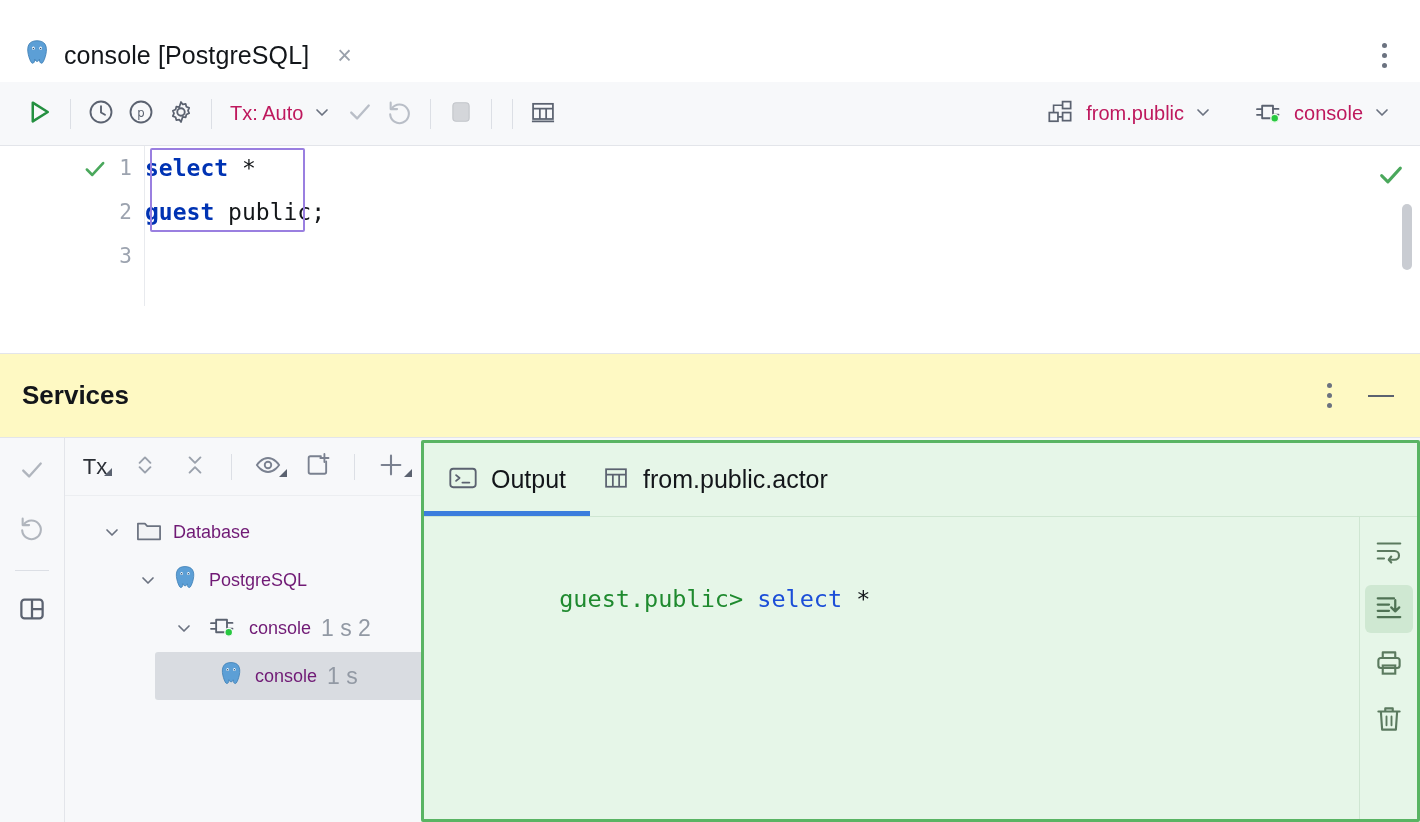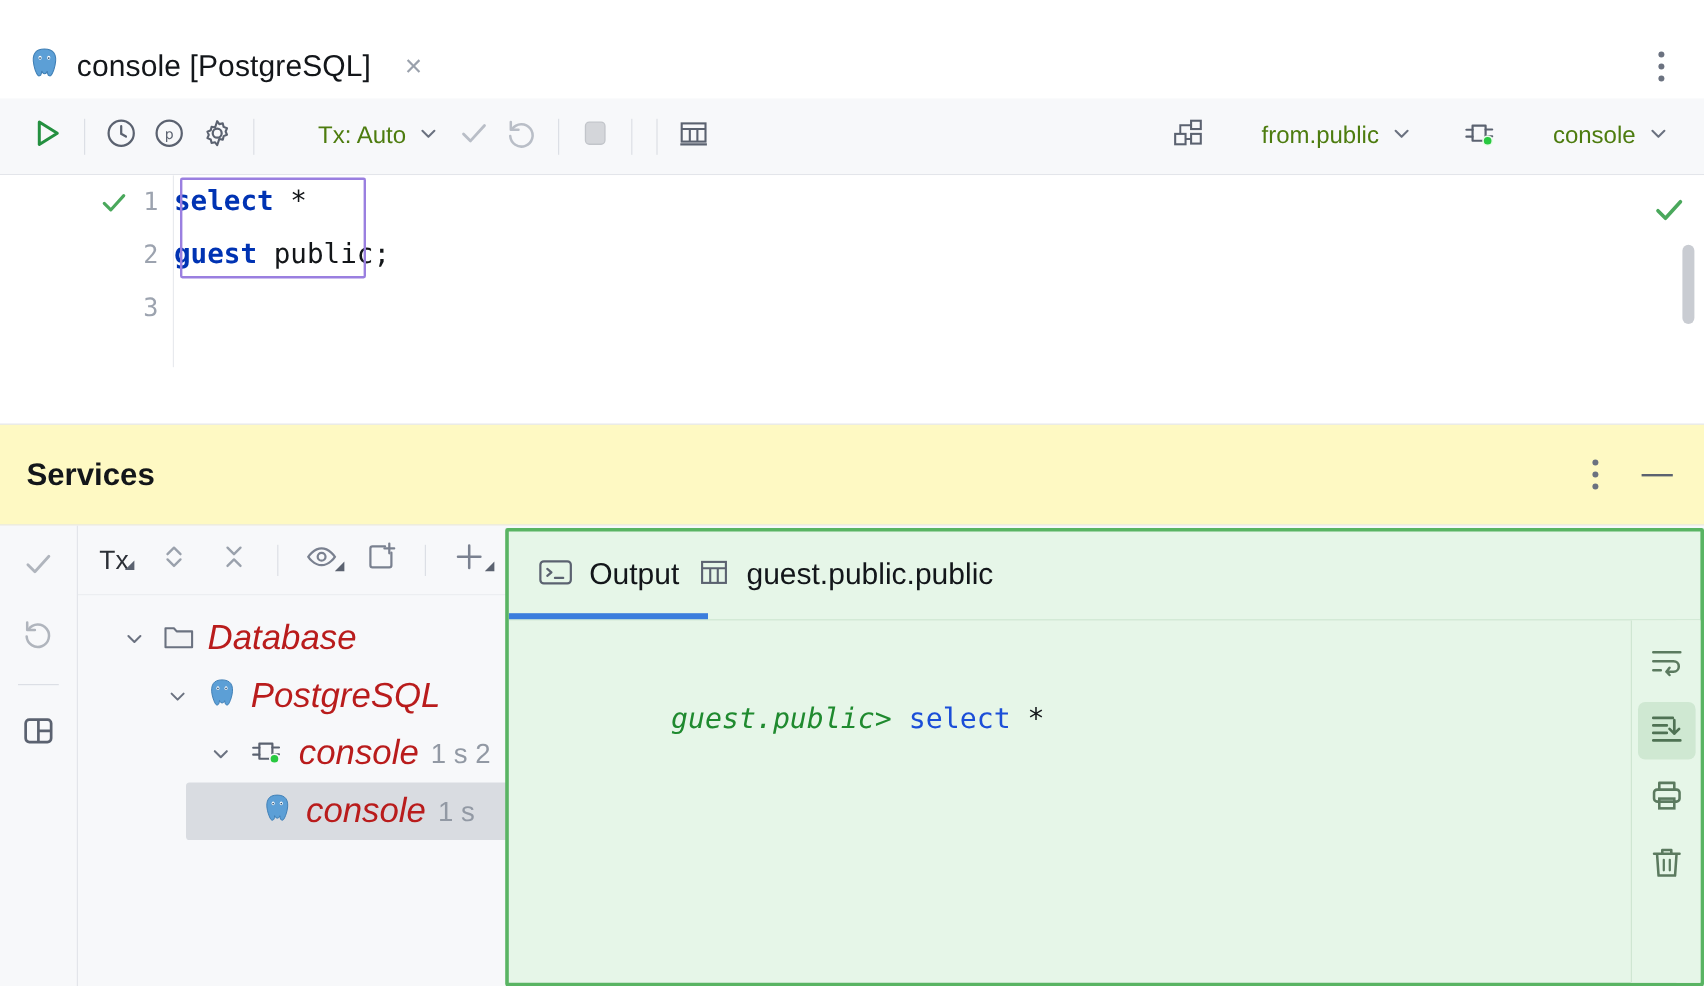--- a/index.html
+++ b/index.html
@@ -46,21 +46,21 @@
     position: absolute; left: 0; top: 82px; width: 1420px; height: 64px;
     background: #f7f8fa;
     display: flex; align-items: center;
     border-bottom: 1px solid #e3e5ea;
   }
   .tb-item {
     display: flex; align-items: center; justify-content: center;
     height: 40px; min-width: 40px; padding: 0 6px;
   }
   .tb-sep { width: 1px; height: 30px; background: #dcdfe5; margin: 0 10px; }
-  .tb-label { font-size: 20px; color: #4d7c0f; margin-left: 35px; }
+  .tb-label { font-size: 20px; color: #be185d; }
   .tb-combo { display: flex; align-items: center; gap: 9px; padding: 0 8px; height: 42px; }
   .chev { display: block; }
   .tb-spacer { flex: 1 1 auto; }
 
   
   .editor {
     position: absolute; left: 0; top: 146px; width: 1420px; height: 206px;
     background: #ffffff; overflow: hidden;
   }
   .gutter {
@@ -127,46 +127,46 @@
   .ttb-btn {
     width: 48px; height: 44px; display: flex; align-items: center; justify-content: center;
     position: relative;
   }
   .ttb-sep { width: 1px; height: 26px; background: #dcdfe5; margin: 0 10px; }
   .tree { padding-top: 12px; }
   .tree-row {
     height: 48px; display: flex; align-items: center; gap: 10px; white-space: nowrap;
   }
   .tree-row.selected { background: #d9dce1; border-radius: 3px; }
-  .tree-label { font-size: 29px; color: #b91c1c; font-style: italic; }
+  .tree-label { font-size: 18px; color: #701a75; }
   .tree-meta { font-size: 23px; color: #9299a4; }
   .tw { width: 26px; display: flex; justify-content: center; align-items: center; }
 
   
   .output-panel {
     position: absolute; left: 421px; top: 440px; width: 999px; height: 382px;
     background: #e6f6e8; border: 3px solid #59b463; border-radius: 2px;
     overflow: hidden;
   }
   .out-tabs {
-    height: 74px; display: flex; align-items: center; padding-left: 24px; gap: 15px;
+    height: 74px; display: flex; align-items: center; padding-left: 24px; gap: 36px;
     border-bottom: 1px solid #cfe6d2;
   }
   .out-tab { display: flex; align-items: center; gap: 13px; height: 72px; position: relative; }
   .out-tab-label { font-size: 25px; color: #13161a; }
   .out-tab.active::after {
     content: ""; position: absolute; left: -24px; right: -24px; bottom: 0; height: 5px;
     background: #3b7ddd;
   }
   .out-body { position: relative; height: 305px; padding: 16px 0 0 22px; }
   .out-line {
     font-family: "DejaVu Sans Mono", monospace; font-size: 23.5px;
     line-height: 44px; white-space: pre; color: #13161a;
   }
-  .out-prompt { color: #1f8a2f; font-style: italic; }
+  .out-prompt { color: #1f8a2f; }
   .out-kw { color: #1b4ed8; }
   .out-rail {
     position: absolute; right: 0; top: 74px; width: 58px; bottom: 0;
     display: flex; flex-direction: column; align-items: center; padding-top: 12px; gap: 8px;
     border-left: 1px solid #cfe6d2; background: #e6f6e8;
   }
   .out-rail-btn {
     width: 48px; height: 48px; display: flex; align-items: center; justify-content: center;
     border-radius: 6px;
   }
@@ -537,21 +537,21 @@
         </span>
         <span class="out-tab-label">Output</span>
       </div>
       <div class="out-tab">
         <span>
           <svg width="28" height="28" viewBox="0 0 24 24">
             <rect x="3.5" y="4.5" width="17" height="15" fill="none" stroke="#5b6270" stroke-width="1.5"></rect>
             <path d="M3.5 9h17M9.3 9v10.5M14.7 9v10.5" stroke="#5b6270" stroke-width="1.5" fill="none"></path>
           </svg>
         </span>
-        <span class="out-tab-label">guest.public.public</span>
+        <span class="out-tab-label">from.public.actor</span>
       </div>
     </div>
 
     <div class="out-body">
       <div class="out-line">
         <span class="out-prompt">guest.public&gt;</span><span> </span><span class="out-kw">select</span><span> *</span>
       </div>
       <div class="out-line">
         
       </div>

